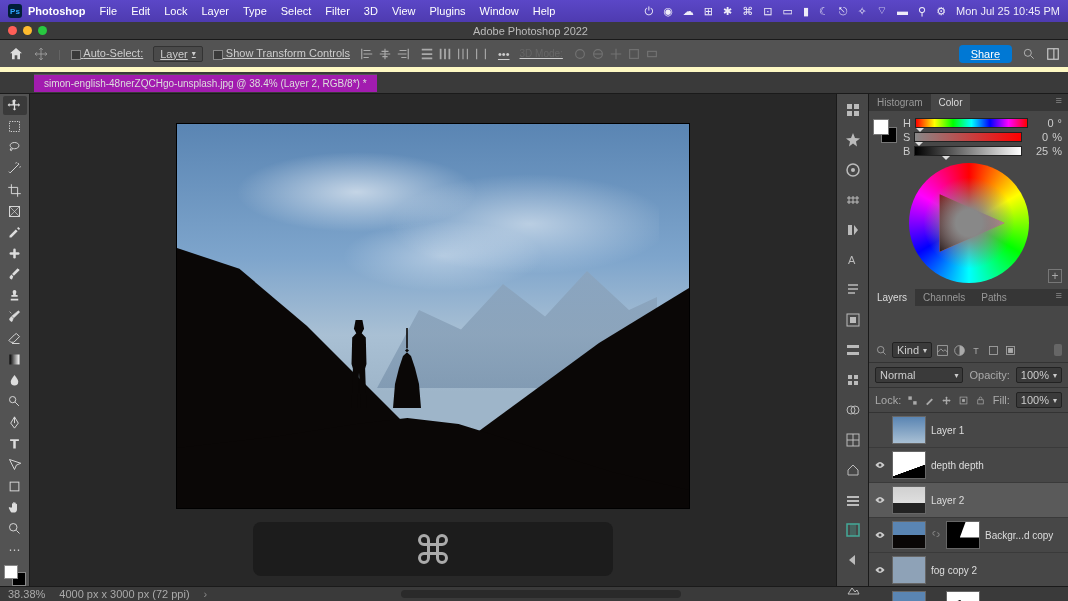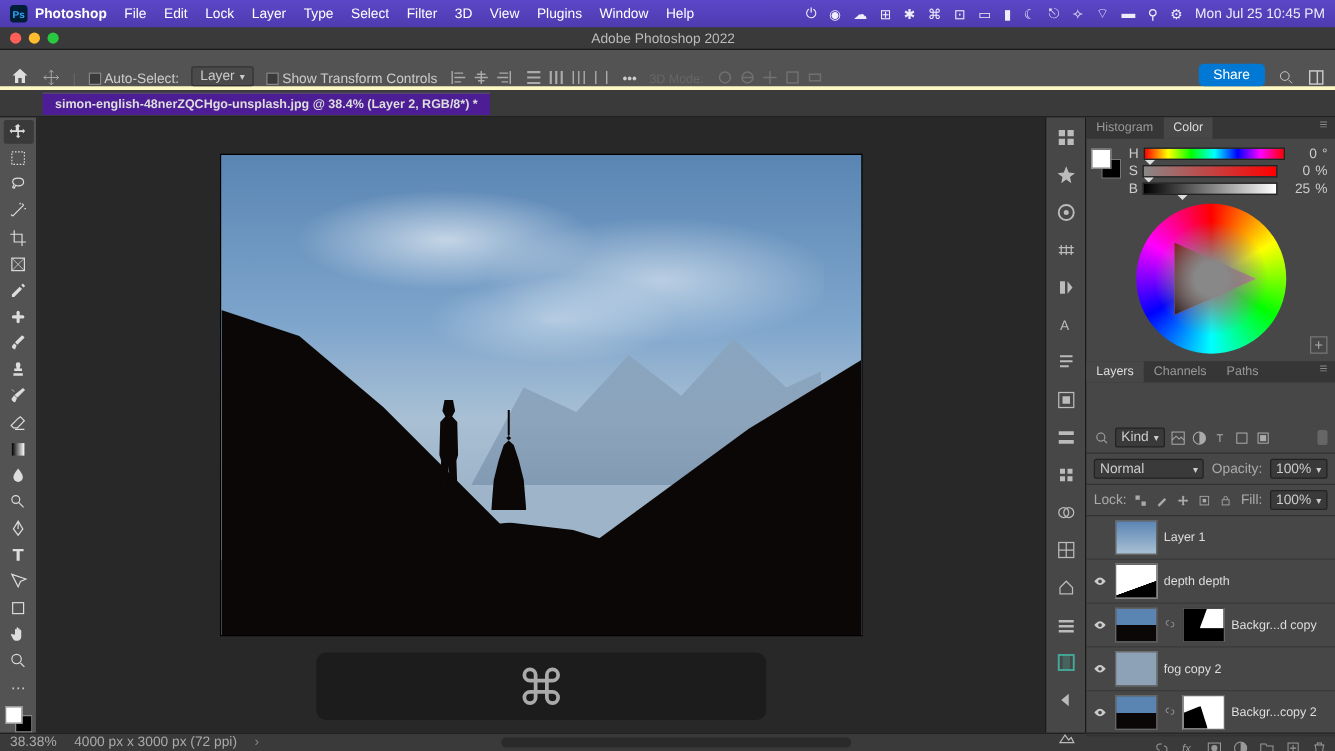--- a/index.html
+++ b/index.html
@@ -8,30 +8,30 @@
 .menubar { height: 22px; background: linear-gradient(#5b47c7,#4e3bb0); display: flex; align-items: center; padding: 0 8px; color: #fff; gap: 14px; }
 .menubar .app { font-weight: 600; display:flex; align-items:center; gap:6px;}
 .menubar .right { margin-left: auto; display: flex; align-items: center; gap: 10px; }
 .menubar .right span { opacity: .9; }
 .psicon{width:14px;height:14px;background:#001e36;border-radius:3px;display:flex;align-items:center;justify-content:center;font-size:8px;font-weight:bold;color:#31a8ff;}
 
 .titlebar { height: 18px; background: #3a3a3a; border-bottom: 1px solid #1a1a1a; display: flex; align-items: center; padding-left: 8px; gap: 6px; }
 .dot { width: 9px; height: 9px; border-radius: 50%; }
 .titlebar .label { flex: 1; text-align: center; font-size: 11px; color: #bbb; margin-left:-60px;}
 
-.optbar { height: 32px; background: #535353; border-bottom: 3px solid #fef9c3; display: flex; align-items: flex-end; padding: 0 8px; gap: 10px; }
+.optbar { height: 32px; background: #535353; border-bottom: 5px solid #fef9c3; display: flex; align-items: center; padding: 0 8px; gap: 10px; text-decoration: underline; }
 .home{width:16px;height:16px;fill:#ddd;}
 .chk{width:10px;height:10px;border:1px solid #888;background:#3a3a3a;display:inline-block;vertical-align:middle;}
 .dd{display:inline-flex;align-items:center;background:#4a4a4a;border:1px solid #333;padding:1px 6px;border-radius:2px;gap:4px;}
 .share{background:#0078d4;border-radius:4px;padding:3px 12px;color:#fff;font-size:11px;margin-left:auto;}
 .optico{width:14px;height:14px;stroke:#aaa;fill:none;stroke-width:1.3;}
 .optgrp{display:flex;gap:4px;}
 
 .tabbar { height: 22px; background: #3a3a3a; display: flex; align-items: center; padding-left: 34px; border-bottom:1px solid #1a1a1a;}
-.tab { background: #4c1d95; padding: 3px 10px; font-size: 10px; color: #ddd; border-top:1px solid #555;font-weight:bold;}
+.tab { background: #a21caf; padding: 3px 10px; font-size: 10px; color: #ddd; border-top:1px solid #555;}
 
 .main { display: flex; height: calc(601px - 22px - 18px - 32px - 22px - 15px); }
 .toolbar { width: 30px; background: #535353; display: flex; flex-direction: column; align-items: center; padding-top: 2px; gap: 2px; border-right:1px solid #1a1a1a;}
 .tool { width: 24px; height: 20px; display: flex; align-items: center; justify-content: center; cursor:pointer; border-radius:2px;}
 .tool.active { background: #3a3a3a; }
 .tool svg { width: 15px; height: 15px; fill: #ddd; }
 .swatch{margin-top:4px;position:relative;width:22px;height:22px;}
 .swf{position:absolute;width:14px;height:14px;border:1px solid #888;top:0;left:0;background:#fff;}
 .swb{position:absolute;width:14px;height:14px;border:1px solid #888;bottom:0;right:0;background:#000;}
 
@@ -603,20 +603,29 @@
           </div>
           <div class="layer">
             <div class="eye">
               <svg viewBox="0 0 16 16">
                 <path d="M8 4c3 0 6 4 6 4s-3 4-6 4-6-4-6-4 3-4 6-4zm0 2a2 2 0 100 4 2 2 0 000-4z"></path>
               </svg>
             </div>
             <div class="thumb th-depth"></div>
             <div class="lname">depth depth</div>
           </div>
+          <div class="layer sel">
+            <div class="eye">
+              <svg viewBox="0 0 16 16">
+                <path d="M8 4c3 0 6 4 6 4s-3 4-6 4-6-4-6-4 3-4 6-4zm0 2a2 2 0 100 4 2 2 0 000-4z"></path>
+              </svg>
+            </div>
+            <div class="thumb th-l2"></div>
+            <div class="lname">Layer 2</div>
+          </div>
           <div class="layer">
             <div class="eye">
               <svg viewBox="0 0 16 16">
                 <path d="M8 4c3 0 6 4 6 4s-3 4-6 4-6-4-6-4 3-4 6-4zm0 2a2 2 0 100 4 2 2 0 000-4z"></path>
               </svg>
             </div>
             <div class="thumb th-img"></div>
             <div><svg class="link" viewBox="0 0 16 16">
                 <path d="M6 10a3 3 0 010-6h1M10 6a3 3 0 010 6H9" fill="none" stroke="#aaa"></path>
               </svg></div>

